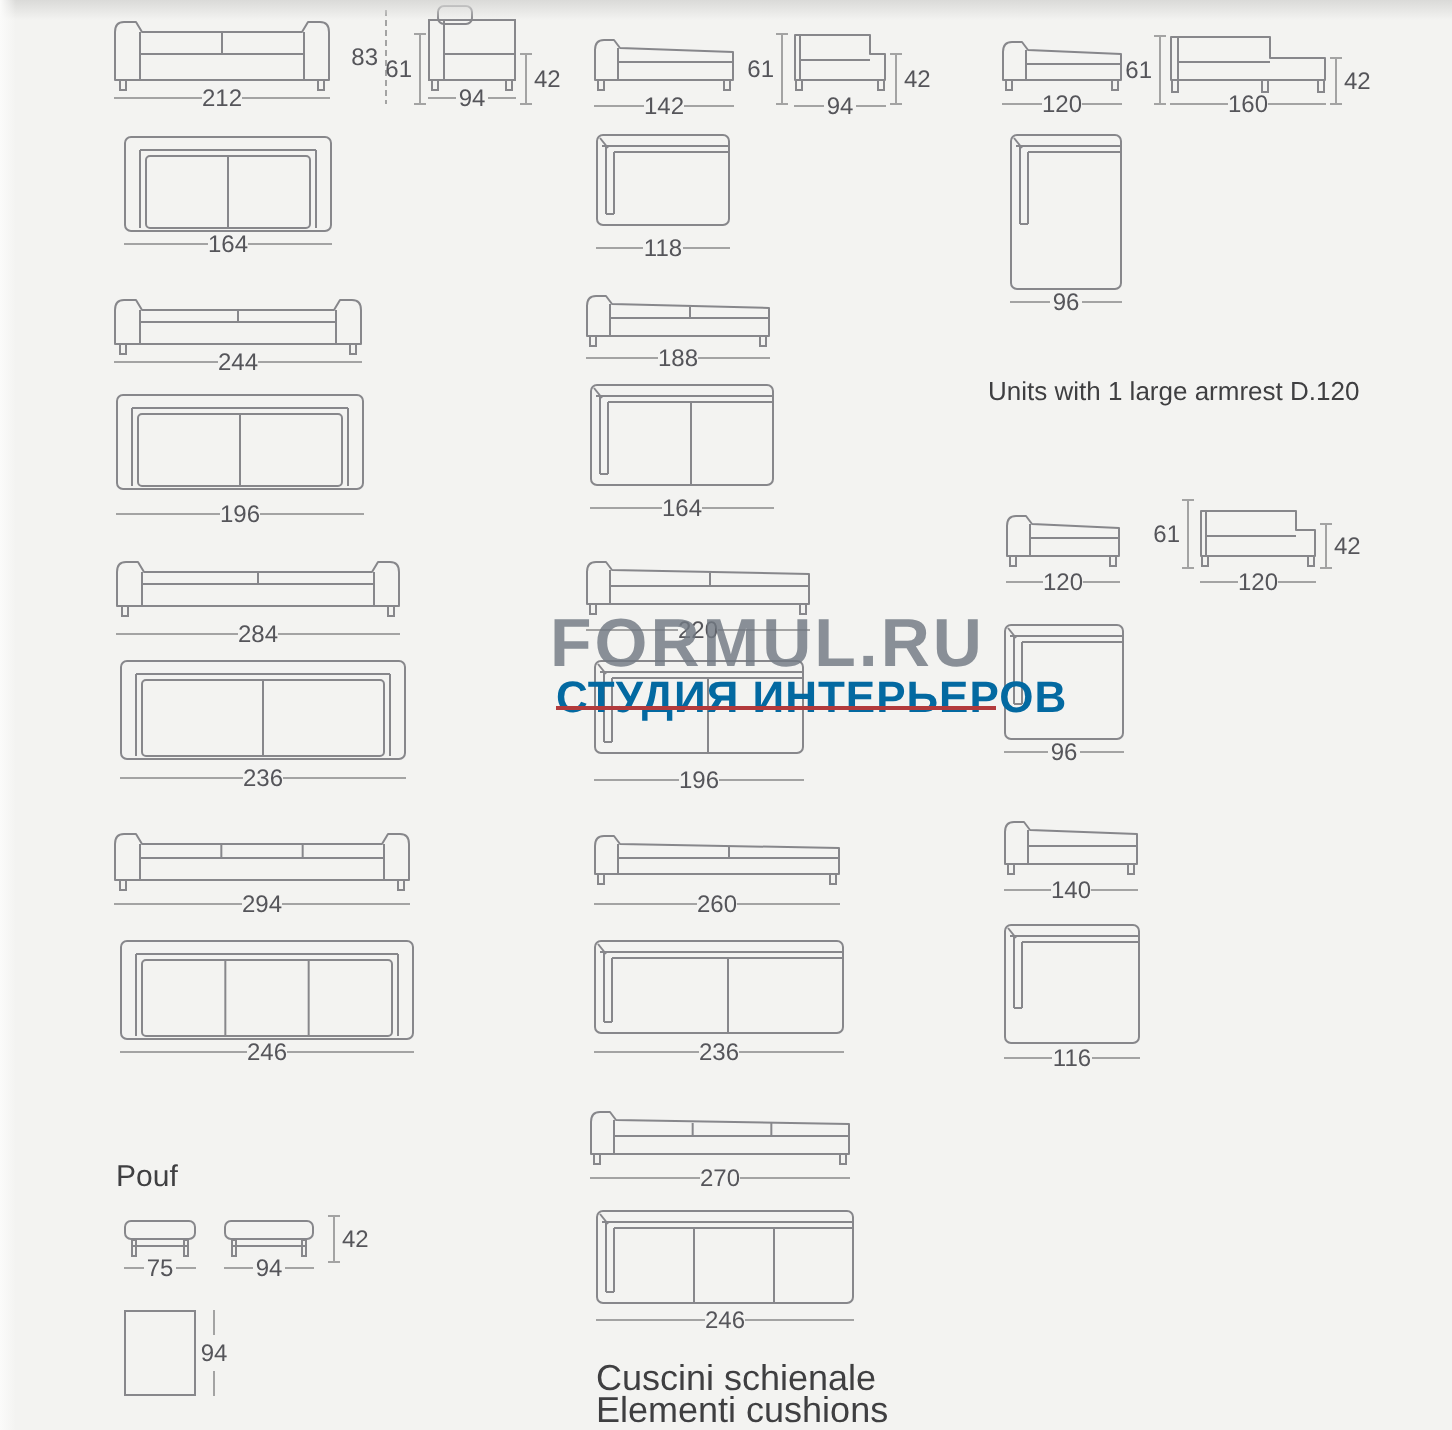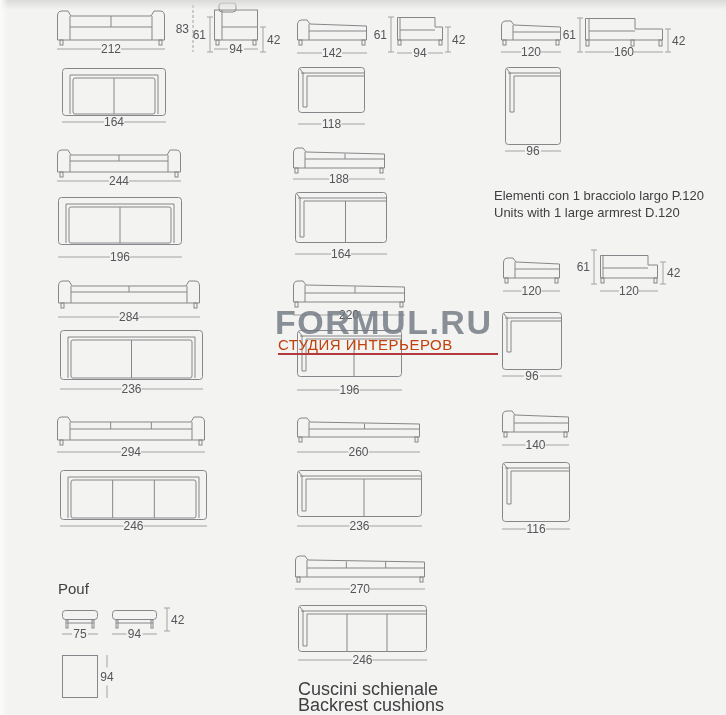--- a/index.html
+++ b/index.html
@@ -10,22 +10,22 @@
   .bg-left{position:absolute;left:0;top:0;bottom:0;width:8px;
         background:linear-gradient(90deg,#fbfbfa,rgba(251,251,250,0));pointer-events:none;}
   svg{position:absolute;left:0;top:0;}
   .txt{position:absolute;color:#3f3f41;}
   .pouf-label{left:58px;top:580px;font-size:15px;}
   .note-armrest{left:494px;top:188px;font-size:13px;line-height:16.5px;}
   .note-cushions{left:298px;top:681px;font-size:18px;line-height:16px;}
   .watermark{position:absolute;left:0;top:0;pointer-events:none;}
   .wm-title{position:absolute;left:275px;top:303px;font-size:34px;font-weight:600;
         letter-spacing:1.5px;color:rgba(113,121,131,0.82);white-space:nowrap;}
-  .wm-sub{position:absolute;left:278px;top:336px;font-size:15px;font-weight:400;
-        letter-spacing:0.5px;color:#c2410c;white-space:nowrap;}
+  .wm-sub{position:absolute;left:278px;top:336px;font-size:22px;font-weight:700;
+        letter-spacing:0.5px;color:#0369a1;white-space:nowrap;}
   .wm-line{position:absolute;left:278px;top:353px;width:220px;height:2px;background:#b23a3c;}
 </style>
 </head>
 <body>
 
 <div class="page">
   <svg id="canvas" width="726" height="715" viewBox="0 0 726 715">
       <g transform="translate(57,8)">
         <path d="M0.5,32 L0.5,8 Q0.5,3 5,3 L11,3 L14,8 L94,8 L97,3 L103,3 Q107.5,3 107.5,8 L107.5,32 Z" fill="none" stroke="#87878b" stroke-width="1" stroke-linejoin="round"></path>
         <line x1="13" y1="8" x2="13" y2="32" stroke="#87878b" stroke-width="1"></line>
@@ -492,27 +492,26 @@
         <line x1="44" y1="0" x2="68" y2="0" stroke="#a3a3a3" stroke-width="1"></line>
         <text x="34" y="4" fill="#55555a" font-size="12px" text-anchor="middle" font-family="'Liberation Sans',sans-serif">116</text>
       </g>
     </svg>
   <div class="bg-top"></div>
   <div class="bg-left"></div>
 
   <div class="txt pouf-label">Pouf</div>
 
   <div class="txt note-armrest">
-    <div>Elementi con 1 bracciolo largo P.120</div>
     <div>Units with 1 large armrest D.120</div>
   </div>
 
   <div class="txt note-cushions">
     <div>Cuscini schienale</div>
-    <div>Backrest cushions</div>
+    <div>Elementi cushions</div>
   </div>
 
   <div class="watermark">
     <div class="wm-title">FORMUL.RU</div>
     <div class="wm-sub">СТУДИЯ ИНТЕРЬЕРОВ</div>
     <div class="wm-line"></div>
   </div>
 </div>
 
 </body></html>

